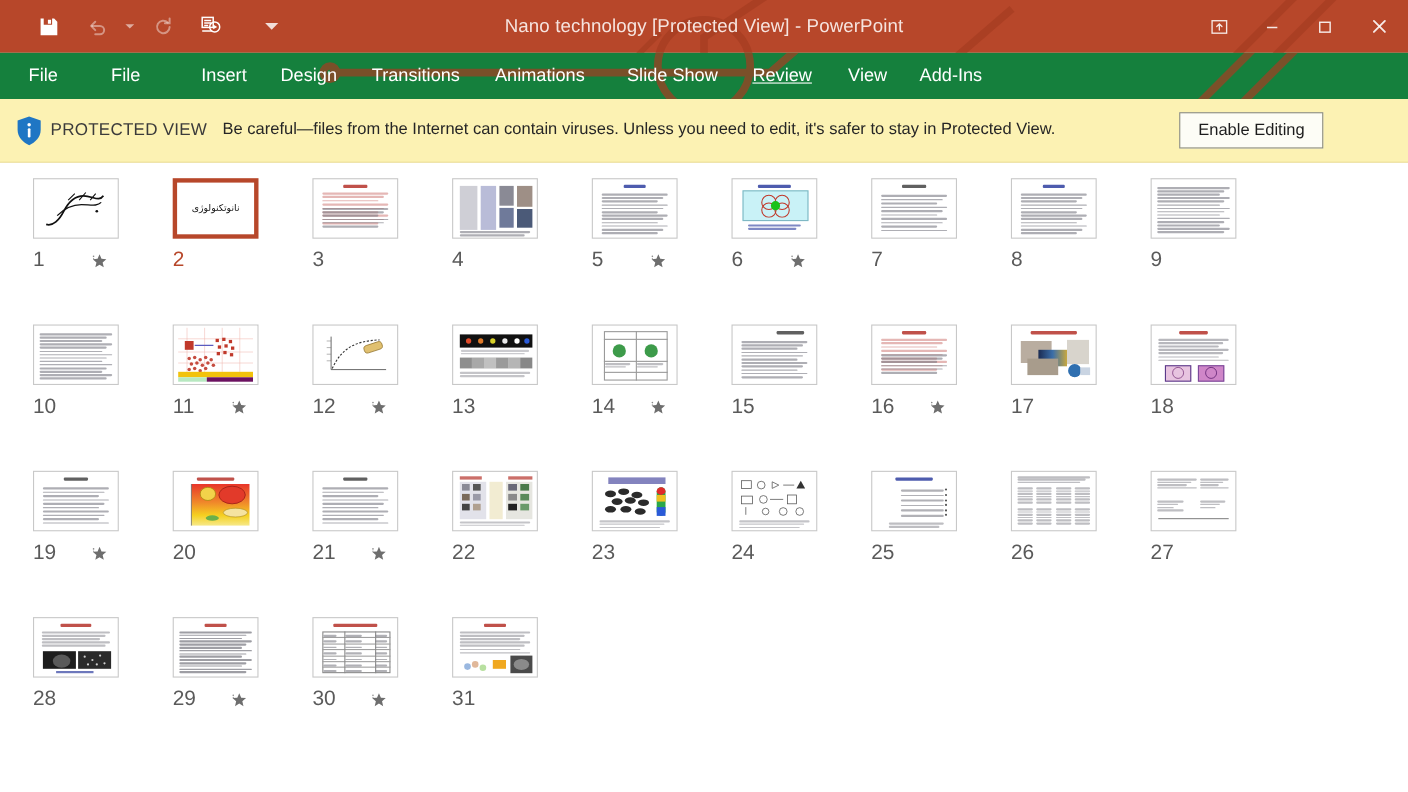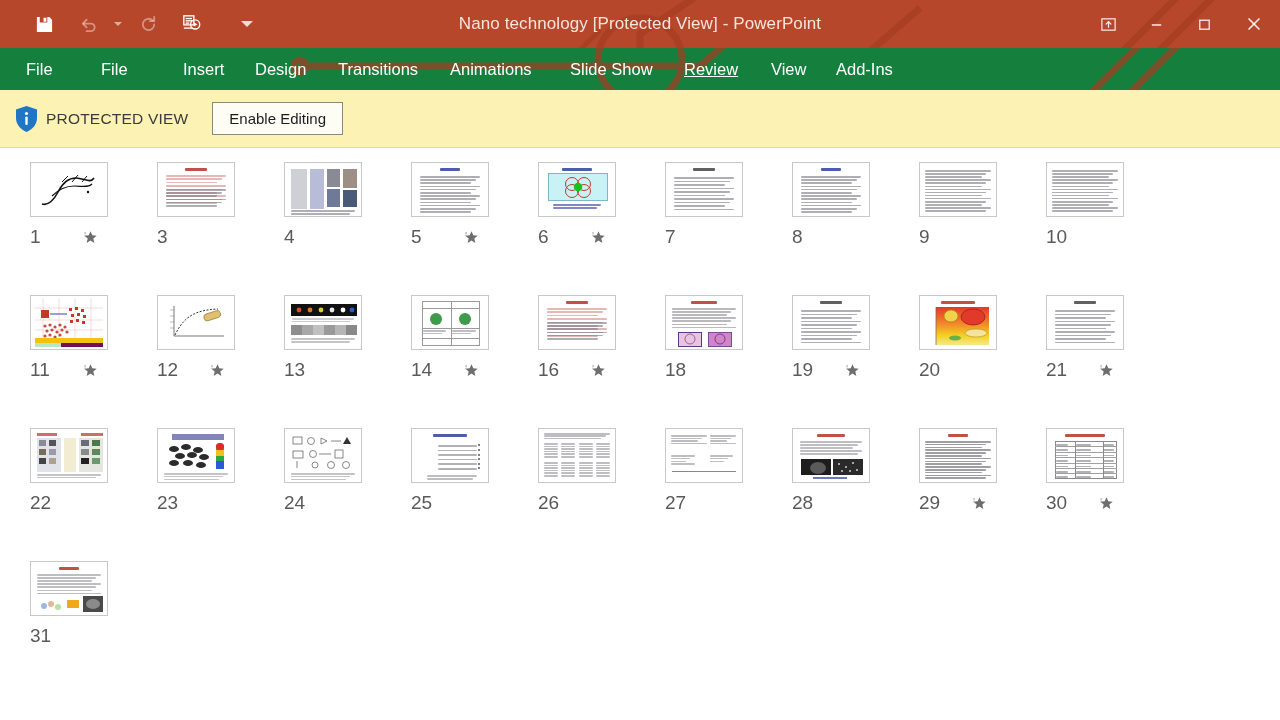--- a/index.html
+++ b/index.html
@@ -342,20 +342,21 @@
 
 <div class="pvbar">
   <div class="pv-shield">
     <svg width="25" height="28" viewBox="0 0 25 28">
         <path d="M12.5 1 L23 4.5 V13 c0 7-5 11.5-10.5 14 C7 24.5 2 20 2 13 V4.5 Z" fill="#1f76c4"></path>
         <circle cx="12.5" cy="8.5" r="1.6" fill="#fff"></circle>
         <rect x="11.3" y="11.5" width="2.4" height="8.5" rx="1.1" fill="#fff"></rect>
       </svg>
   </div>
   <div class="pv-label">PROTECTED VIEW</div>
+  <div class="pv-msg">Be careful—files from the Internet can contain viruses. Unless you need to edit, it's safer to stay in Protected View.</div>
   <button class="pv-btn">Enable Editing</button>
 </div>
 
 <div class="grid-area">
   <div class="slide-grid" id="slide-grid">
       <div class="slide-cell">
         <div class="thumb-wrap">
           <div class="thumb">
             <div class="mini" style="display:flex;align-items:center;justify-content:center">
       <svg width="62" height="40" viewBox="0 0 62 40">
@@ -369,20 +370,30 @@
         </div>
         <div class="cell-foot">
           <span class="slide-num">1</span>
           <span class="star">
             <svg width="15" height="15" viewBox="0 0 16 16">
               <path d="M8 1.2 L9.9 5.6 L14.6 6 L11 9.1 L12.1 13.8 L8 11.3 L3.9 13.8 L5 9.1 L1.4 6 L6.1 5.6 Z" fill="#6e6e6e"></path>
               <circle cx="2.2" cy="3.2" r="0.8" fill="#8a8a8a"></circle>
               <circle cx="2.2" cy="5.4" r="0.6" fill="#9a9a9a"></circle>
             </svg>
           </span>
+        </div>
+      </div>
+      <div class="slide-cell selected">
+        <div class="thumb-wrap">
+          <div class="thumb">
+            <div class="persian-title">نانوتکنولوژی</div>
+          </div>
+        </div>
+        <div class="cell-foot">
+          <span class="slide-num">2</span>
         </div>
       </div>
       <div class="slide-cell">
         <div class="thumb-wrap">
           <div class="thumb">
             <div class="m-title" style="left:35%;width:30%;top:5px;background:#b5322a;opacity:.85"></div>
             <div class="ln red" style="left:10%;right:10%;top:12px;opacity:0.35"></div>
             <div class="ln red" style="left:10%;right:16%;top:15.4px;opacity:0.35"></div>
             <div class="ln red" style="left:10%;right:22%;top:18.8px;opacity:0.35"></div>
             <div class="ln red" style="left:10%;right:10%;top:22.2px;opacity:0.35"></div>
@@ -721,20 +732,41 @@
               <path d="M8 1.2 L9.9 5.6 L14.6 6 L11 9.1 L12.1 13.8 L8 11.3 L3.9 13.8 L5 9.1 L1.4 6 L6.1 5.6 Z" fill="#6e6e6e"></path>
               <circle cx="2.2" cy="3.2" r="0.8" fill="#8a8a8a"></circle>
               <circle cx="2.2" cy="5.4" r="0.6" fill="#9a9a9a"></circle>
             </svg>
           </span>
         </div>
       </div>
       <div class="slide-cell">
         <div class="thumb-wrap">
           <div class="thumb">
+            <div class="m-title" style="left:52%;width:34%;top:5px;background:#444;opacity:.85"></div>
+            <div class="ln" style="left:10%;right:10%;top:14px;opacity:0.62"></div>
+            <div class="ln" style="left:10%;right:16%;top:17.2px;opacity:0.62"></div>
+            <div class="ln" style="left:10%;right:22%;top:20.4px;opacity:0.62"></div>
+            <div class="ln" style="left:10%;right:10%;top:23.6px;opacity:0.62"></div>
+            <div class="ln" style="left:10%;right:16%;top:26.8px;opacity:0.62"></div>
+            <div class="ln" style="left:10%;right:22%;top:30px;opacity:0.62"></div>
+            <div class="ln" style="left:10%;right:10%;top:33.2px;opacity:0.62"></div>
+            <div class="ln" style="left:10%;right:16%;top:36.400000000000006px;opacity:0.62"></div>
+            <div class="ln" style="left:10%;right:22%;top:39.6px;opacity:0.62"></div>
+            <div class="ln" style="left:10%;right:10%;top:42.8px;opacity:0.62"></div>
+            <div class="ln" style="left:10%;right:16%;top:46px;opacity:0.62"></div>
+          </div>
+        </div>
+        <div class="cell-foot">
+          <span class="slide-num">15</span>
+        </div>
+      </div>
+      <div class="slide-cell">
+        <div class="thumb-wrap">
+          <div class="thumb">
             <div class="m-title" style="left:35%;width:30%;top:5px;background:#b5322a;opacity:.85"></div>
             <div class="ln red" style="left:10%;right:10%;top:12px;opacity:0.35"></div>
             <div class="ln red" style="left:10%;right:16%;top:15.4px;opacity:0.35"></div>
             <div class="ln red" style="left:10%;right:22%;top:18.8px;opacity:0.35"></div>
             <div class="ln red" style="left:10%;right:10%;top:22.2px;opacity:0.35"></div>
             <div class="ln red" style="left:10%;right:16%;top:25.6px;opacity:0.35"></div>
             <div class="ln red" style="left:10%;right:22%;top:29px;opacity:0.35"></div>
             <div class="ln red" style="left:10%;right:10%;top:32.4px;opacity:0.35"></div>
             <div class="ln red" style="left:10%;right:16%;top:35.8px;opacity:0.35"></div>
             <div class="ln red" style="left:10%;right:22%;top:39.2px;opacity:0.35"></div>
@@ -748,20 +780,40 @@
         </div>
         <div class="cell-foot">
           <span class="slide-num">16</span>
           <span class="star">
             <svg width="15" height="15" viewBox="0 0 16 16">
               <path d="M8 1.2 L9.9 5.6 L14.6 6 L11 9.1 L12.1 13.8 L8 11.3 L3.9 13.8 L5 9.1 L1.4 6 L6.1 5.6 Z" fill="#6e6e6e"></path>
               <circle cx="2.2" cy="3.2" r="0.8" fill="#8a8a8a"></circle>
               <circle cx="2.2" cy="5.4" r="0.6" fill="#9a9a9a"></circle>
             </svg>
           </span>
+        </div>
+      </div>
+      <div class="slide-cell">
+        <div class="thumb-wrap">
+          <div class="thumb">
+            <div class="m-title" style="left:23%;width:54%;top:5px;background:#b5322a;opacity:.85"></div>
+            <div class="mini">
+      <div class="blk" style="left:8px;top:14px;width:28px;height:20px;background:#b9ada0"></div>
+      <div class="blk" style="left:24px;top:22px;width:26px;height:15px;background:linear-gradient(90deg,#1b2b52,#3b6ea8,#c8a840)"></div>
+      <div class="blk" style="left:50px;top:13px;width:20px;height:22px;background:#d8d4cc"></div>
+      <div class="blk" style="left:14px;top:30px;width:28px;height:15px;background:#a89c8c"></div>
+      <svg style="position:absolute;left:50px;top:34px" width="22" height="16">
+                <ellipse cx="7" cy="7" rx="6" ry="6" fill="#2f6fb0"></ellipse>
+                <rect x="12" y="4" width="9" height="7" fill="#c9d4e2"></rect>
+              </svg>
+            </div>
+          </div>
+        </div>
+        <div class="cell-foot">
+          <span class="slide-num">17</span>
         </div>
       </div>
       <div class="slide-cell">
         <div class="thumb-wrap">
           <div class="thumb">
             <div class="m-title" style="left:33%;width:34%;top:5px;background:#b5322a;opacity:.85"></div>
             <div class="mini">
       <div class="ln" style="left:8%;right:8%;top:12px;opacity:0.55"></div>
               <div class="ln" style="left:8%;right:14%;top:15.1px;opacity:0.55"></div>
               <div class="ln" style="left:8%;right:20%;top:18.2px;opacity:0.55"></div>

